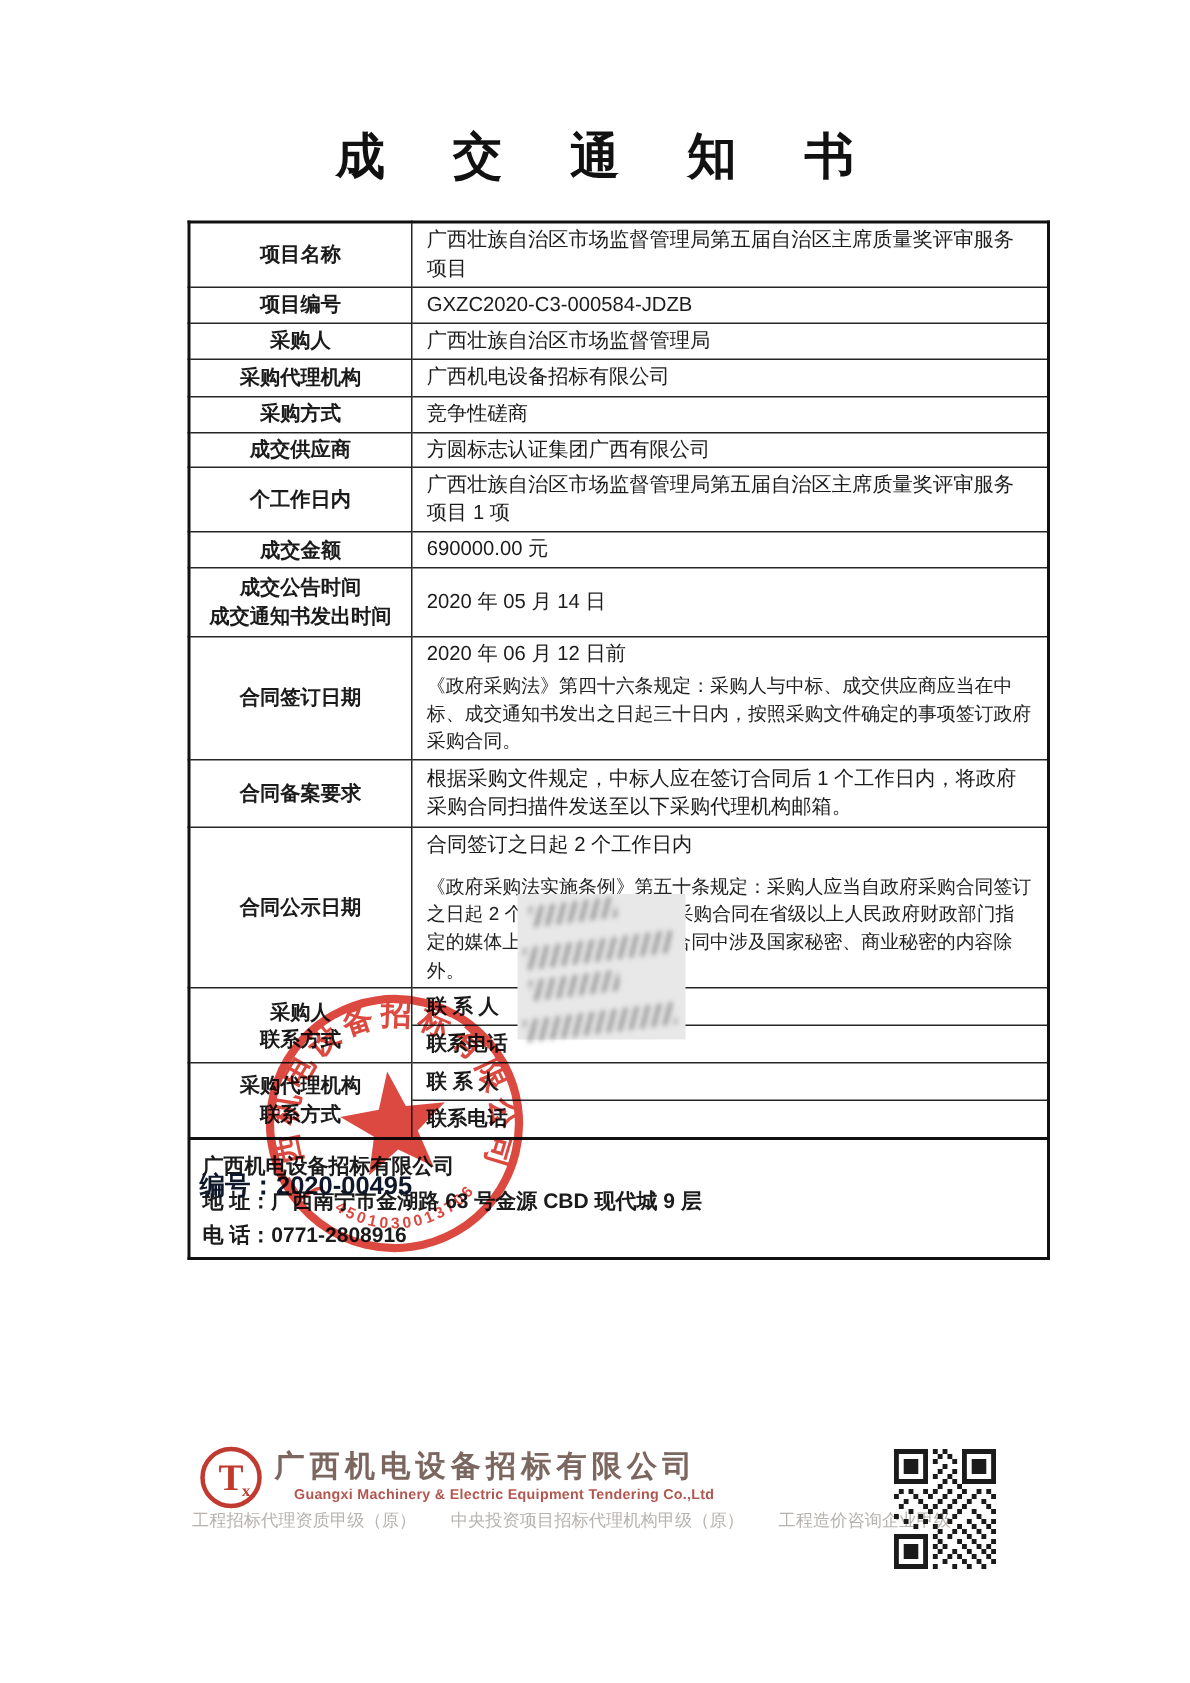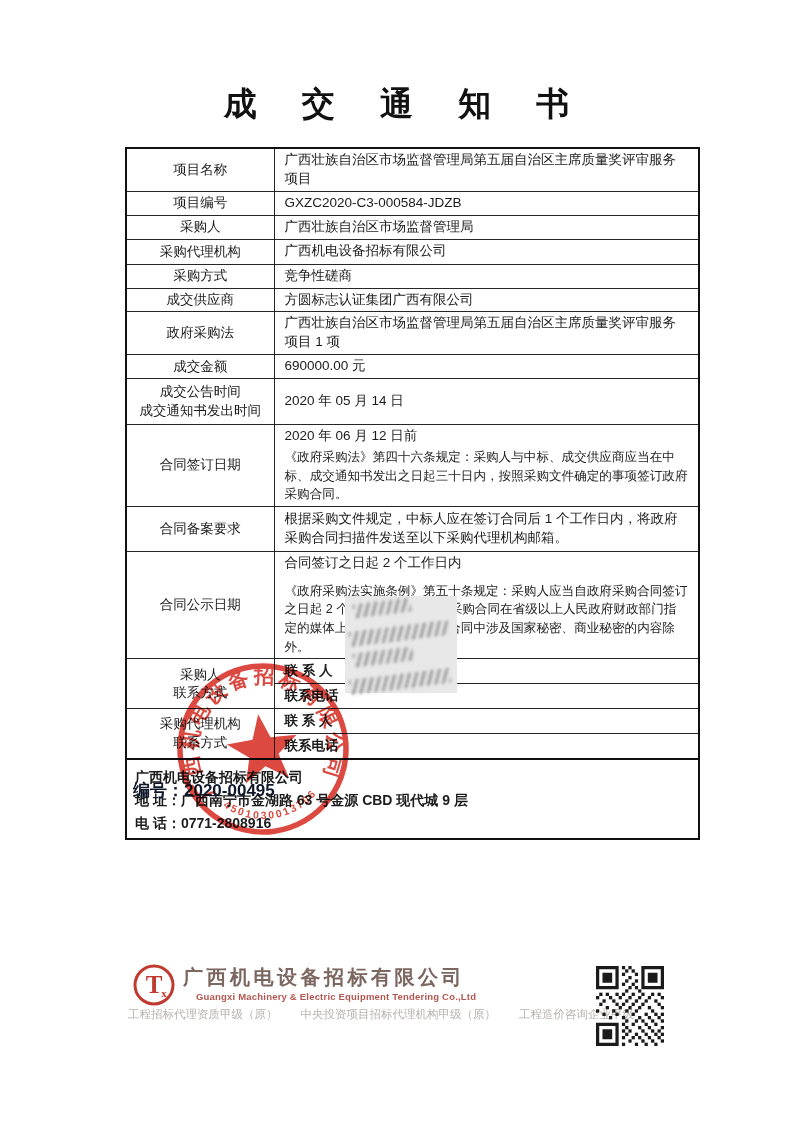--- a/index.html
+++ b/index.html
@@ -18,21 +18,21 @@
     position:absolute; left:125px; top:147px; width:575px;
     border-collapse:collapse; table-layout:fixed;
     font-size:13.5px;
   }
   .doc-table col.c-label { width:148px; }
   .doc-table th, .doc-table td {
     border:1px solid #262626; margin:0;
   }
   table.doc-table { border:2px solid #111; }
   .doc-table th {
-    font-weight:400; text-align:center; vertical-align:middle;
+    font-weight:700; text-align:center; vertical-align:middle;
     padding:1px 4px; font-size:13.5px; line-height:1.35; color:#1b1b1b;
   }
   .doc-table td {
     text-align:left; vertical-align:middle; padding:2px 10px;
     line-height:1.4; color:#1b1b1b;
   }
   .h38{height:38px}.h23{height:23px}.h24{height:24px}.h25{height:25px}
   .h39{height:39px}.h22{height:22px}.h46{height:46px}.h63{height:63px}
   .h45{height:45px}.h76{height:76px}.h80{height:80px}
   .note { font-size:12.6px; line-height:1.48; margin-top:2px; color:#222; }
@@ -111,21 +111,21 @@
     </tr>
     <tr class="h23">
       <th>采购方式</th>
       <td>竞争性磋商</td>
     </tr>
     <tr class="h23">
       <th>成交供应商</th>
       <td>方圆标志认证集团广西有限公司</td>
     </tr>
     <tr class="h39">
-      <th>政府采购法</th>
+      <th>个工作日内</th>
       <td>广西壮族自治区市场监督管理局第五届自治区主席质量奖评审服务项目 1 项</td>
     </tr>
     <tr class="h22">
       <th>成交金额</th>
       <td>690000.00 元</td>
     </tr>
     <tr class="h46">
       <th>
         <div>成交公告时间</div>
         <div>成交通知书发出时间</div>

